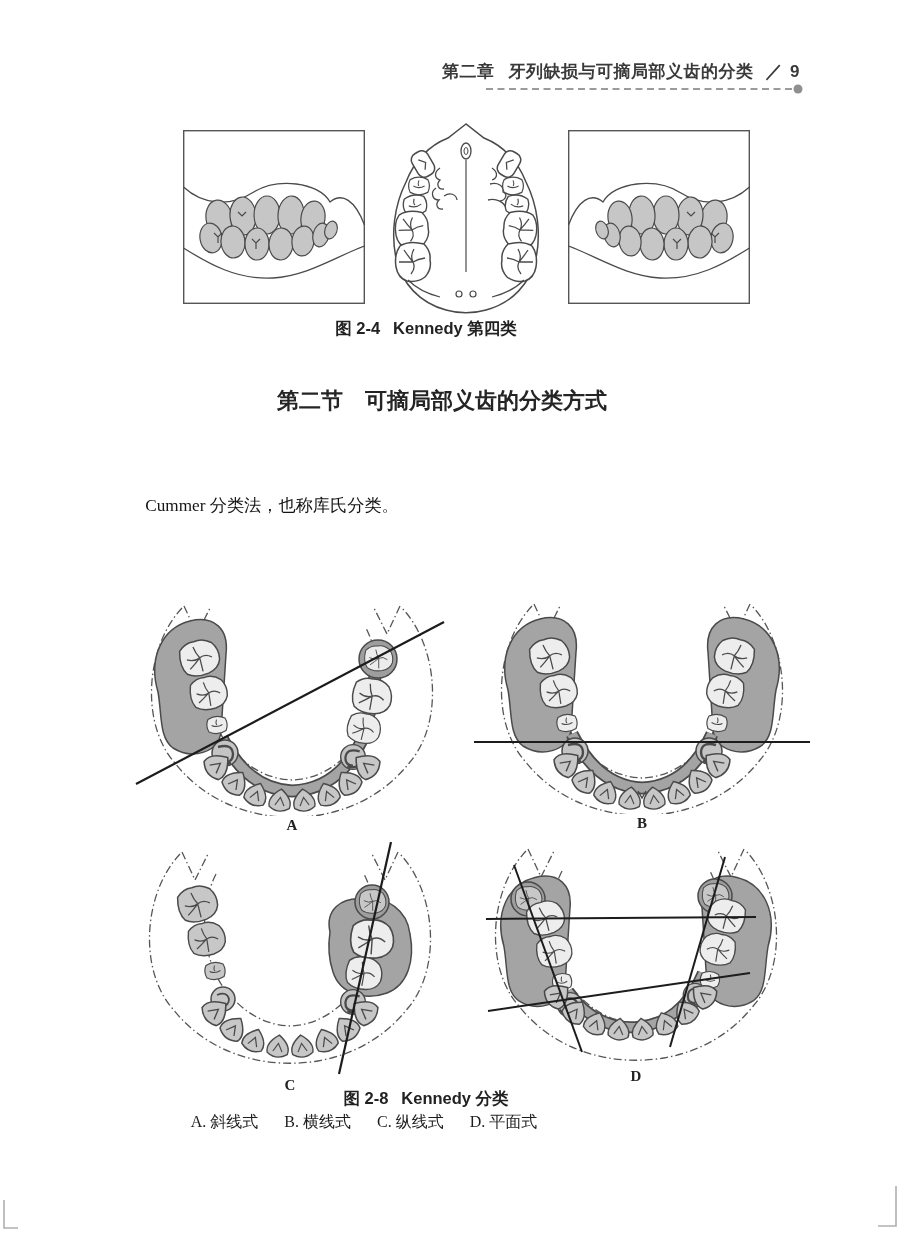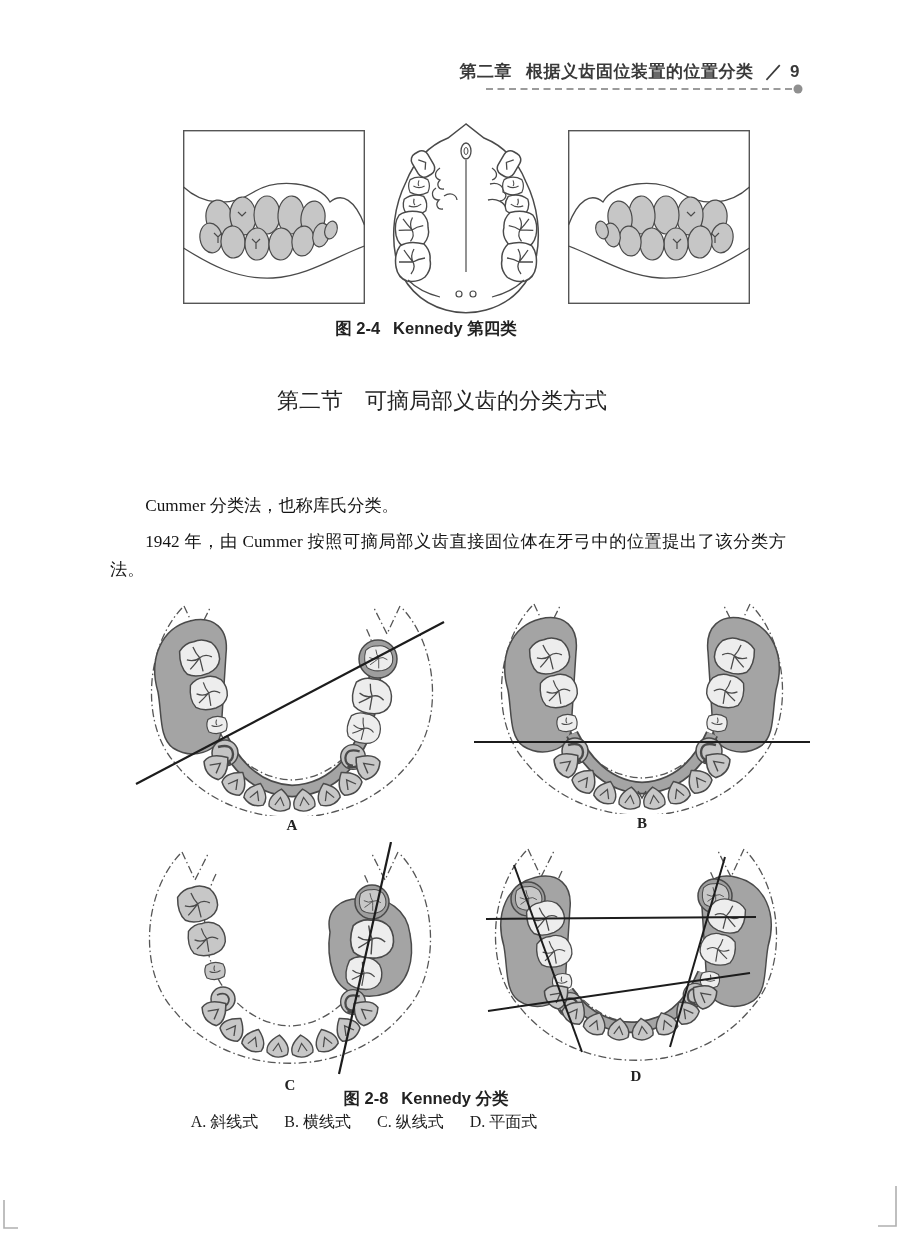--- a/index.html
+++ b/index.html
@@ -14,21 +14,21 @@
   .hdr-rule{position:absolute;top:84px;left:486px;width:320px;height:14px;}
   
   .fig24{position:absolute;left:183px;top:122px;width:567px;height:194px;}
   .fig24 svg{position:absolute;}
   .cap{position:absolute;left:0;width:852px;text-align:center;
        font-family:"Liberation Sans",sans-serif;font-weight:bold;color:#222;}
   .cap24{top:318px;font-size:16.5px;}
   .cap .lbl{margin-right:13px;}
   
   .sect{position:absolute;top:386px;left:0;width:884px;text-align:center;
-        font-family:"Liberation Sans",sans-serif;font-weight:normal;font-size:22px;color:#242424;}
+        font-family:"Liberation Sans",sans-serif;font-weight:bold;font-size:22px;color:#242424;}
   .sect .lbl{margin-right:22px;}
   .subsect{position:absolute;top:449px;left:160px;font-family:"Liberation Sans",sans-serif;
         font-weight:bold;font-size:20px;color:#242424;}
   
   .bodytext{position:absolute;top:483px;left:101px;width:694px;font-size:17.2px;
         line-height:27.4px;text-align:justify;color:#141414;}
   .bodytext p{margin:9px;text-indent:2.05em;}
   
   .diag{position:absolute;width:340px;}
   .diag svg{display:block;}
@@ -155,21 +155,21 @@
         <g fill="none" stroke="#4a4a4a" stroke-width="1.2">
           <path d="M31,103 l4,4 l4,-4 m-4,4 v6"></path>
           <path d="M69,109 l4,4 l4,-4 m-4,4 v6"></path>
           <path d="M55,82 l4,4 l4,-4"></path>
         </g>
       </g>
     </defs>
   </svg>
 
   <div class="hdr">
-    <span class="gap1">第二章</span><span>根据义齿固位装置的位置分类</span><span class="sep">／</span><span class="pg">9</span>
+    <span class="gap1">第二章</span><span>牙列缺损与可摘局部义齿的分类</span><span class="sep">／</span><span class="pg">9</span>
   </div>
   <svg class="hdr-rule" viewBox="0 0 320 14">
     <line x1="0" y1="5" x2="306" y2="5" stroke="#9b9b9b" stroke-width="2" stroke-dasharray="7 4.5"></line>
     <circle cx="312" cy="5" r="4.5" fill="#8f8f8f"></circle>
   </svg>
 
   <div class="fig24">
     <svg style="left:0;top:8px" width="182" height="174" viewBox="0 0 182 174">
       <use href="#latcast"></use>
     </svg>
@@ -225,21 +225,20 @@
   <div class="cap cap24">
     <span class="lbl">图 2-4</span><span>Kennedy 第四类</span>
   </div>
 
   <div class="sect">
     <span class="lbl">第二节</span><span>可摘局部义齿的分类方式</span>
   </div>
 
   <div class="bodytext">
     <p>Cummer 分类法，也称库氏分类。</p>
-    <p>1942 年，由 Cummer 按照可摘局部义齿直接固位体在牙弓中的位置提出了该分类方法。</p>
   </div>
 
   <div class="diag dA">
     <svg width="340" height="214" viewBox="0 0 340 214">
       <use href="#outU" class="dd"></use>
         <use href="#outInner" class="dd"></use>
         <use href="#outV" class="dd"></use>
       <use href="#baseL" fill="#a4a4a4"></use>
       <path d="M100,136 C120,176 146,188 170,189 C196,188 222,176 240,138 C247,117 251,93 253,74" fill="none" stroke="#4a4a4a" stroke-width="13"></path>
       <path d="M100,136 C120,176 146,188 170,189 C196,188 222,176 240,138 C247,117 251,93 253,74" fill="none" stroke="#a4a4a4" stroke-width="9.5"></path>

